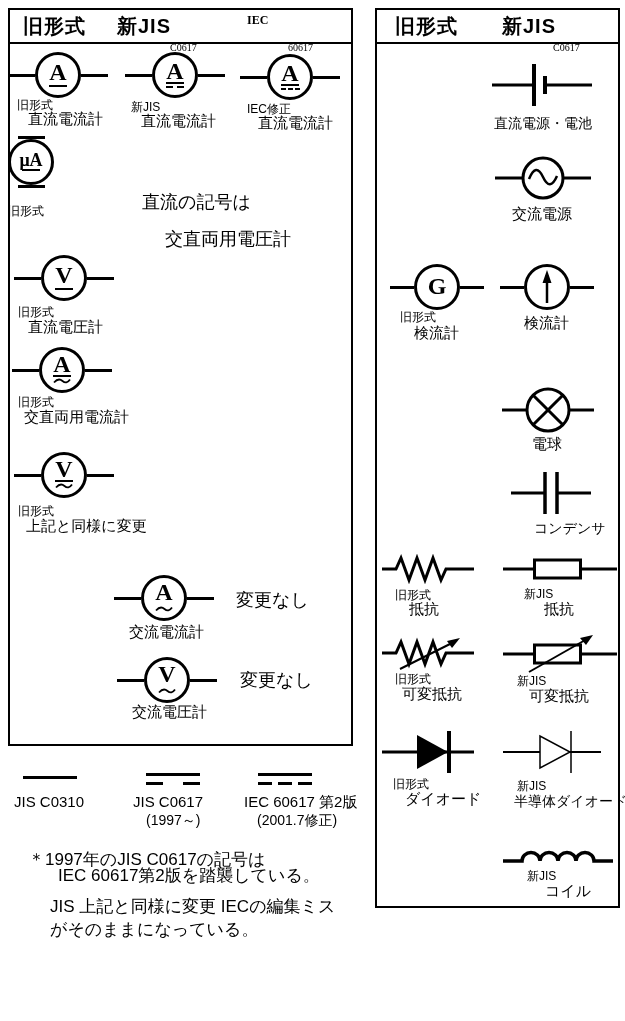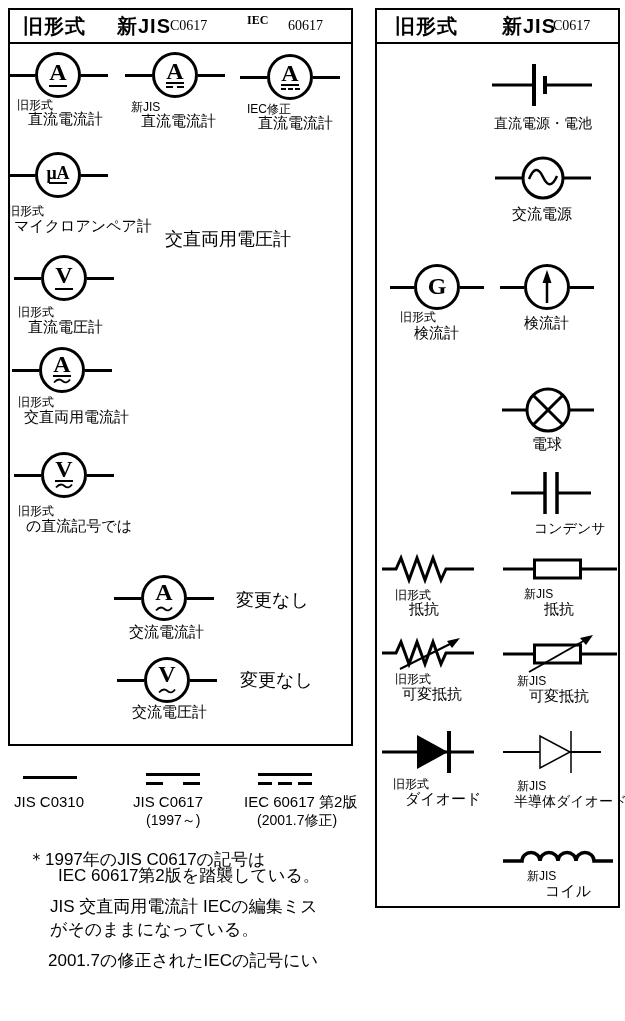--- a/index.html
+++ b/index.html
@@ -2,21 +2,21 @@
 <html><head>
 <meta charset="utf-8">
 <style>
   html,body{margin:0;padding:0;background:#fff;}
   .page{position:relative;width:625px;height:1021px;background:#ffffff;
         font-family:"Liberation Sans",sans-serif;color:#000;overflow:hidden;}
   .abs{position:absolute;white-space:nowrap;}
   .panel{position:absolute;border:2px solid #000;background:#fff;box-sizing:border-box;}
   .panel-divider{position:absolute;height:2px;background:#000;}
   .hdr-bold{font-weight:bold;font-size:20px;letter-spacing:1px;}
-  .hdr-code{font-family:"Liberation Serif",serif;font-size:14px;}
+  .hdr-code{font-family:"Liberation Serif",serif;font-size:10px;margin-top:24px;}
   .hdr-latin{font-family:"Liberation Serif",serif;font-weight:bold;font-size:12px;}
   .tag{font-size:12px;}
   .lbl{font-size:15px;}
   .lbl14{font-size:14px;}
   .note18{font-size:18px;}
   .foot{font-size:17px;}
   
   .meter{position:absolute;display:flex;align-items:center;}
   .lead{display:block;width:27px;height:3px;background:#000;}
   .lead.sm{width:24px;}
@@ -83,30 +83,30 @@
           <i></i>
           <i></i>
           <i></i>
         </span>
     </span>
     <span class="lead"></span>
   </div>
   <span class="abs tag" style="left:247px;top:101px;">IEC修正</span>
   <span class="abs lbl" style="left:258px;top:114px;">直流電流計</span>
 
-  <div class="meter" style="left:8px;top:152px;">
+  <div class="meter" style="left:8px;top:136px;flex-direction:column;">
     <span class="lead"></span>
     <span class="mcircle">
       <span class="mletter small">μA</span>
       <span class="mbar"></span>
     </span>
     <span class="lead"></span>
   </div>
   <span class="abs tag" style="left:8px;top:203px;">旧形式</span>
-  <span class="abs lbl" style="left:14px;top:217px;">マイクロアンペア計</span>
+  <span class="abs note18" style="left:142px;top:190px;">直流の記号は</span>
   <span class="abs note18" style="left:165px;top:227px;">交直両用電圧計</span>
 
   <div class="meter" style="left:14px;top:255px;">
     <span class="lead"></span>
     <span class="mcircle">
       <span class="mletter">V</span>
       <span class="mbar"></span>
     </span>
     <span class="lead"></span>
   </div>
@@ -136,21 +136,21 @@
       <span class="mbar" style="margin-top:1px;"></span>
       <span class="mtilde">
           <svg width="20" height="8" viewBox="0 0 20 8">
             <path d="M2 5.5 Q6.5 0.5 10.5 4 Q14.5 7.5 18 2.5" fill="none" stroke="#000" stroke-width="1.8"></path>
           </svg>
         </span>
     </span>
     <span class="lead"></span>
   </div>
   <span class="abs tag" style="left:18px;top:503px;">旧形式</span>
-  <span class="abs lbl" style="left:26px;top:517px;">の直流記号では</span>
+  <span class="abs lbl" style="left:26px;top:517px;">上記と同様に変更</span>
 
   <div class="meter" style="left:114px;top:575px;">
     <span class="lead"></span>
     <span class="mcircle">
       <span class="mletter">A</span>
       <span class="mtilde" style="margin-top:2px;">
           <svg width="20" height="8" viewBox="0 0 20 8">
             <path d="M2 5.5 Q6.5 0.5 10.5 4 Q14.5 7.5 18 2.5" fill="none" stroke="#000" stroke-width="1.8"></path>
           </svg>
         </span>
@@ -186,23 +186,22 @@
 
   <div class="lg-bar" style="left:258px;top:773px;width:54px;"></div>
   <div class="lg-dash" style="left:258px;top:782px;width:14px;"></div>
   <div class="lg-dash" style="left:278px;top:782px;width:14px;"></div>
   <div class="lg-dash" style="left:298px;top:782px;width:14px;"></div>
   <span class="abs lbl" style="left:244px;top:793px;">IEC 60617 第2版</span>
   <span class="abs lbl14" style="left:257px;top:812px;">(2001.7修正)</span>
 
   <span class="abs foot" style="left:28px;top:848px;">＊1997年のJIS C0617の記号は</span>
   <span class="abs foot" style="left:50px;top:864px;margin-left:8px;">IEC 60617第2版を踏襲している。</span>
-  <span class="abs foot" style="left:50px;top:895px;">JIS 交直両用電流計 IECの編集ミス</span>
+  <span class="abs foot" style="left:50px;top:895px;">JIS 上記と同様に変更 IECの編集ミス</span>
   <span class="abs foot" style="left:50px;top:918px;">がそのままになっている。</span>
-  <span class="abs foot" style="left:48px;top:949px;">2001.7の修正されたIECの記号にい</span>
 
   <div class="panel" style="left:375px;top:8px;width:245px;height:900px;"></div>
   <div class="panel-divider" style="left:377px;top:42px;width:241px;"></div>
   <span class="abs hdr-bold" style="left:395px;top:13px;">旧形式</span>
   <span class="abs hdr-bold" style="left:502px;top:13px;">新JIS</span>
   <span class="abs hdr-code" style="left:553px;top:18px;">C0617</span>
 
   <div class="sym" style="left:492px;top:63px;">
     <svg width="100" height="44" viewBox="0 0 100 44">
       <line x1="0" y1="22" x2="42" y2="22" stroke="#000" stroke-width="3"></line>

